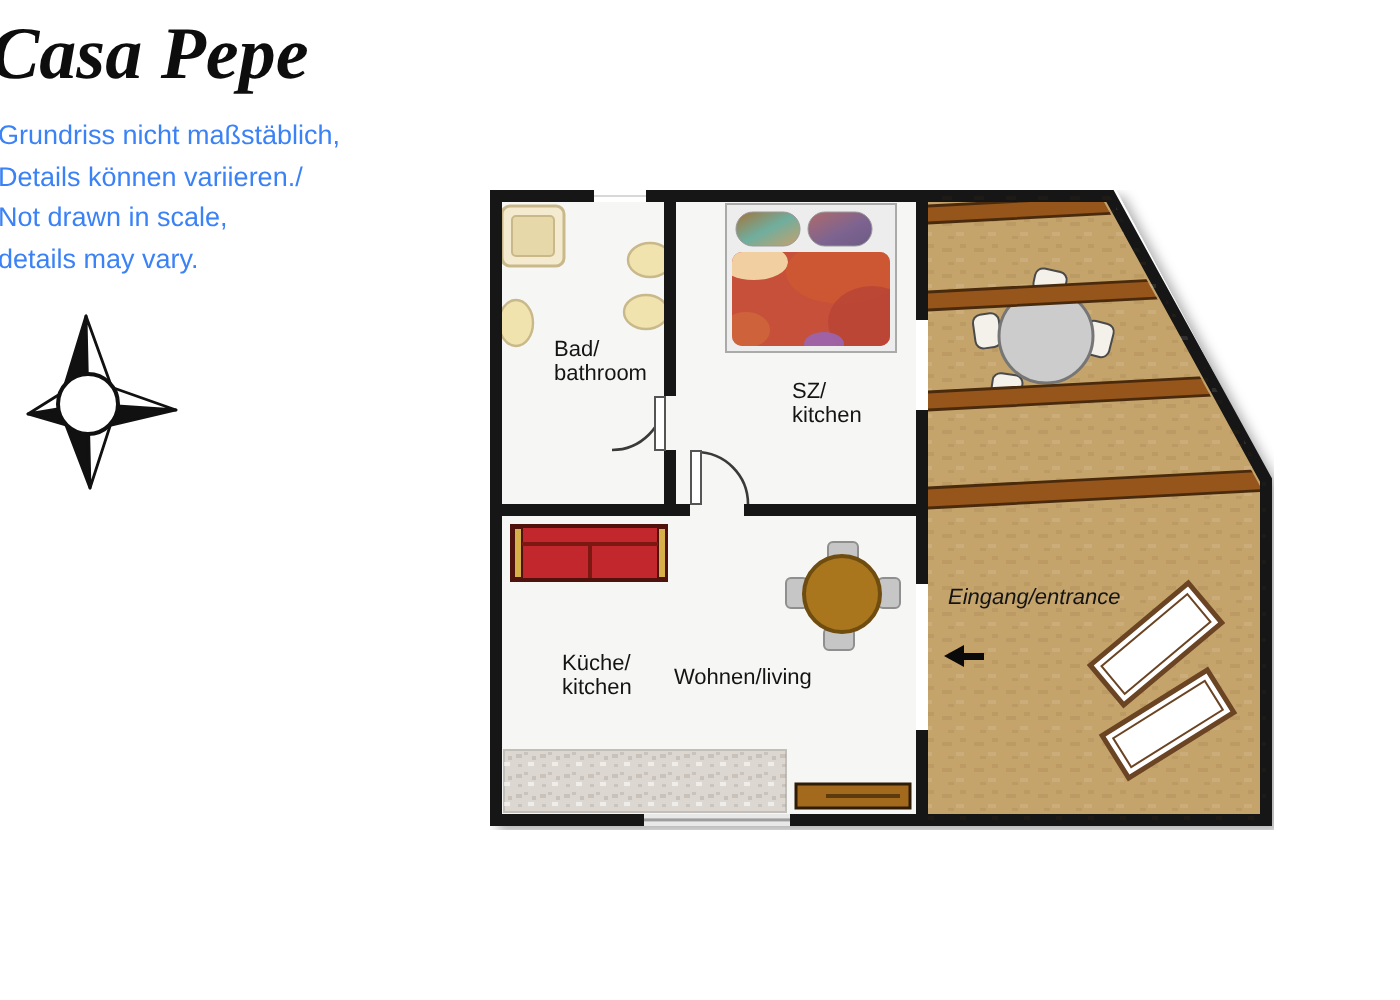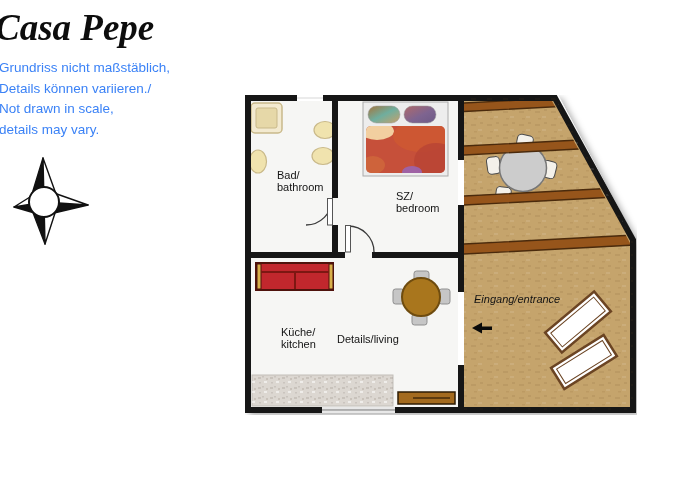--- a/index.html
+++ b/index.html
@@ -206,18 +206,18 @@
   </g>
   <g>
     <path d="M 103 131 A 26 26 0 0 1 129 157" fill="#ffffff" fill-opacity="0" stroke="#3a3a3a" stroke-width="1.3"></path>
     <rect x="100.5" y="130.5" width="5" height="26.5" fill="#ffffff" stroke="#555" stroke-width="1"></rect>
   </g>
 </svg>
 
 <div class="room-label lbl-bathroom">Bad/
 bathroom</div>
 <div class="room-label lbl-bedroom">SZ/
-bedroom</div>
+kitchen</div>
 <div class="room-label lbl-kitchen">Küche/
 kitchen</div>
-<div class="room-label lbl-living">Details/living</div>
+<div class="room-label lbl-living">Wohnen/living</div>
 <div class="room-label lbl-entrance">Eingang/entrance</div>
 </div>
 
 </body></html>

